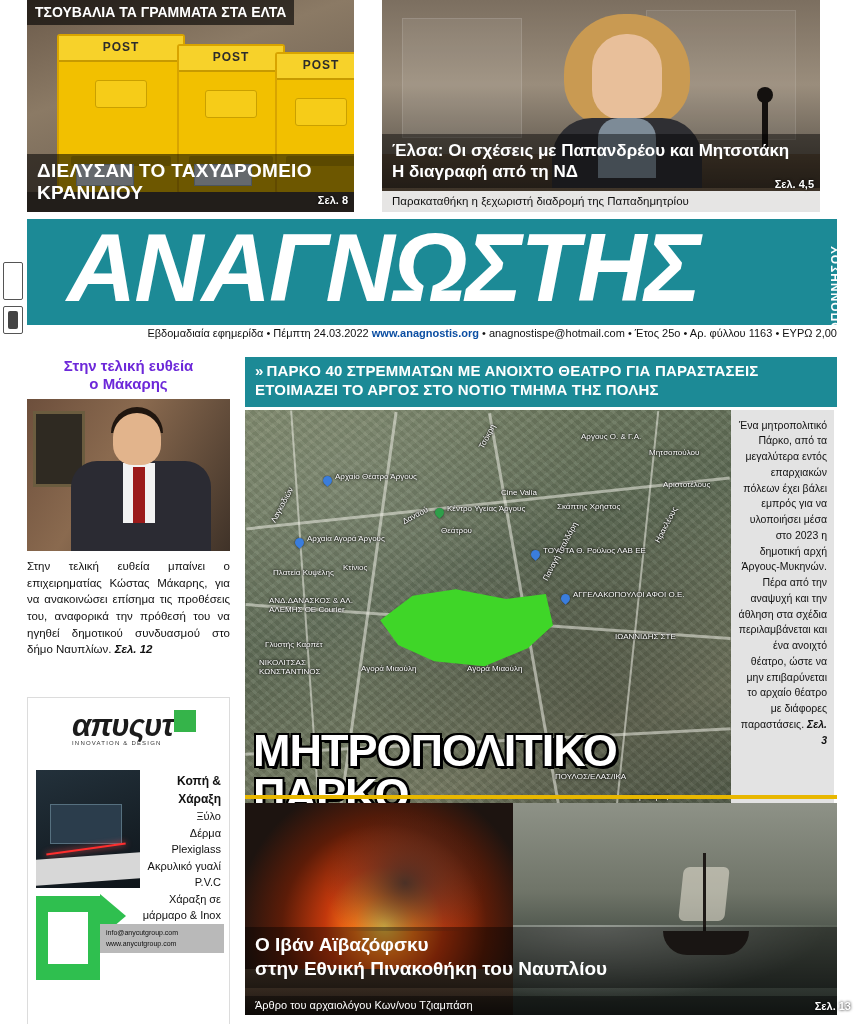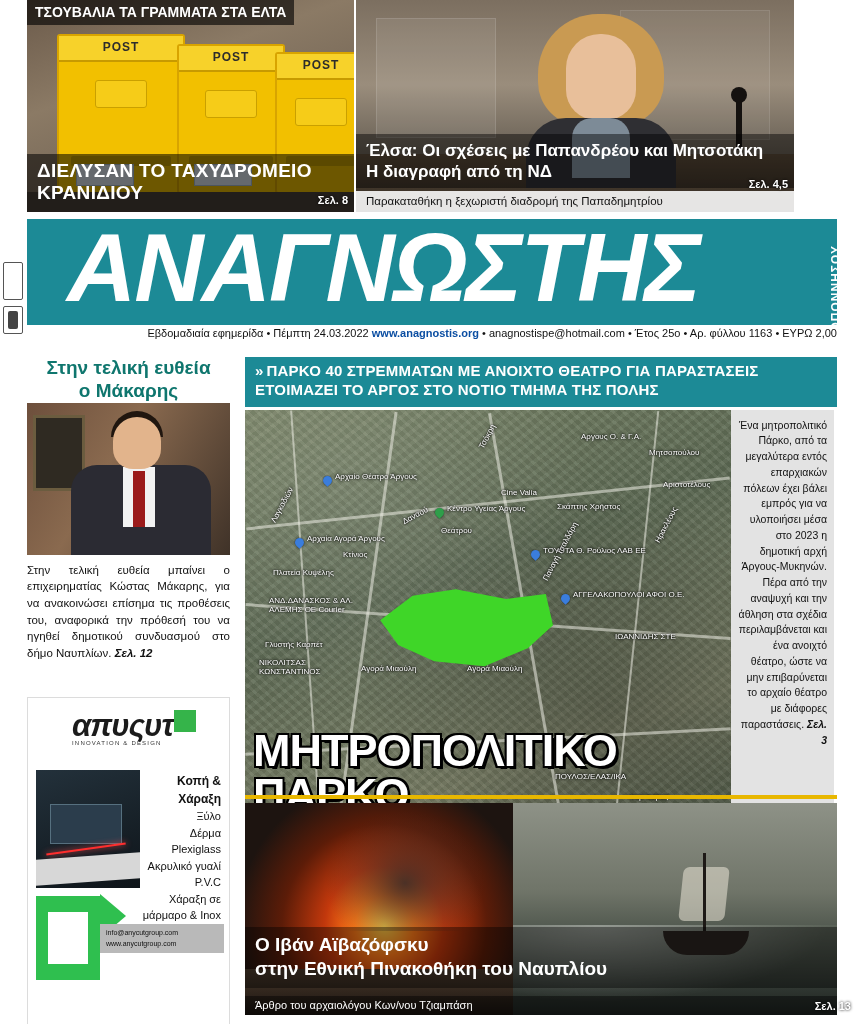--- a/index.html
+++ b/index.html
@@ -39,21 +39,21 @@
     position:absolute; left:0; top:0; padding:4px 8px 5px 8px; background:rgba(0,0,0,0.62);
     color:#fff; font-weight:bold; font-size:14px; line-height:1.15; max-width:270px;
   }
   .ov-title {
     position:absolute; left:0; bottom:0; padding:6px 10px 9px 10px; background:rgba(0,0,0,0.55);
     color:#fff; font-weight:bold; font-size:19px; line-height:1.12; letter-spacing:.3px;
   }
   .sel-badge { position:absolute; right:6px; bottom:6px; color:#fff; font-weight:bold; font-size:11px; text-shadow:0 0 3px #000; }
 
   .top-right {
-    position:relative; width:438px; height:212px; margin-left:2px;
+    position:relative; width:438px; height:212px; margin-left:28px;
     background: linear-gradient(180deg,#6a5f52 0%,#8d8275 45%,#4a443c 100%);
     overflow:hidden;
   }
   .parl-bg { position:absolute; inset:0; background:
       linear-gradient(180deg, #7c6f60 0%, #9a8d7c 40%, #3c3832 100%);
   }
   .parl-wood { position:absolute; left:0; right:0; bottom:0; height:58px; background:linear-gradient(180deg,#5a4a38,#2e2720); }
   .parl-panel { position:absolute; left:20px; top:18px; width:120px; height:120px; background:rgba(255,255,255,.08); border:1px solid rgba(255,255,255,.12); }
   .parl-panel2 { position:absolute; right:24px; top:10px; width:150px; height:130px; background:rgba(255,255,255,.06); border:1px solid rgba(255,255,255,.1); }
   .mic { position:absolute; right:52px; top:96px; width:6px; height:54px; background:#14110f; }
@@ -88,21 +88,21 @@
   }
 
   .infoline {
     position:absolute; left:27px; top:327px; width:810px; height:18px;
     text-align:right; font-size:11px; color:#111;
   }
   .infoline .site { color:#0b4ea2; font-weight:bold; }
 
   
   .left-col { position:absolute; left:27px; top:357px; width:203px; }
-  .lc-title { font-size:19px; font-weight:bold; color:#0f766e; text-align:center; line-height:1.2; }
+  .lc-title { font-size:15px; font-weight:bold; color:#6d28d9; text-align:center; line-height:1.2; margin-bottom:6px; }
   .lc-photo { position:relative; width:203px; height:152px; overflow:hidden; background:#5b4636; }
   .lc-bg { position:absolute; inset:0; background:linear-gradient(120deg,#6d4f3c 0%,#8a6a4f 40%,#3f3228 100%); }
   .lc-frame { position:absolute; left:6px; top:12px; width:52px; height:76px; background:#2f2a22; border:3px solid #6b5c3f; }
   .lc-man-head { position:absolute; left:86px; top:14px; width:48px; height:52px; background:#e2b48c; border-radius:24px 24px 20px 20px; }
   .lc-man-hair { position:absolute; left:84px; top:8px; width:52px; height:26px; background:#20160f; border-radius:26px 26px 0 0; }
   .lc-man-body { position:absolute; left:44px; top:62px; width:140px; height:92px; background:#2b2b33; border-radius:26px 26px 0 0; }
   .lc-shirt { position:absolute; left:96px; top:64px; width:32px; height:60px; background:#f2f2f2; }
   .lc-tie { position:absolute; left:106px; top:68px; width:12px; height:56px; background:#9b1b1b; }
   .lc-body { font-size:11.5px; line-height:1.45; color:#111; margin-top:7px; text-align:justify; }
   .lc-body i { font-style:italic; font-weight:bold; }
@@ -360,21 +360,21 @@
 
         <div class="poi grn" style="left:190px; top:98px;"></div>
         <div class="map-label" style="left:202px; top:94px;">Κέντρο Υγείας Άργους</div>
 
         <div class="poi" style="left:50px; top:128px;"></div>
         <div class="map-label" style="left:62px; top:124px;">Αρχαία Αγορά Άργους</div>
 
         <div class="map-label" style="left:312px; top:92px;">Σκάπτης Χρήστος</div>
         <div class="map-label" style="left:256px; top:78px;">Cine Valia</div>
         <div class="map-label" style="left:196px; top:116px;">Θεάτρου</div>
-        <div class="map-label" style="left:98px; top:140px;text-align:right;">Κτίνιος</div>
+        <div class="map-label" style="left:98px; top:153px;text-align:right;">Κτίνιος</div>
 
         <div class="poi" style="left:286px; top:140px;"></div>
         <div class="map-label" style="left:298px; top:136px;">ΤΟΥΟΤΑ Θ. Ρούλιος ΛΑΒ ΕΕ</div>
 
         <div class="poi" style="left:316px; top:184px;"></div>
         <div class="map-label" style="left:328px; top:180px;">ΑΓΓΕΛΑΚΟΠΟΥΛΟΙ ΑΦΟΙ Ο.Ε.</div>
 
         <div class="map-label" style="left:24px; top:186px; width:96px; white-space:normal;">ΑΝΔ.ΔΑΝΑΣΚΟΣ &amp; ΑΛ. ΑΛΕΜΗΣ ΟΕ Courier</div>
         <div class="map-label" style="left:370px; top:222px;">ΙΩΑΝΝΙΔΗΣ ΣΤΕ</div>
         <div class="map-label" style="left:28px; top:158px;">Πλατεία Κυψέλης</div>

